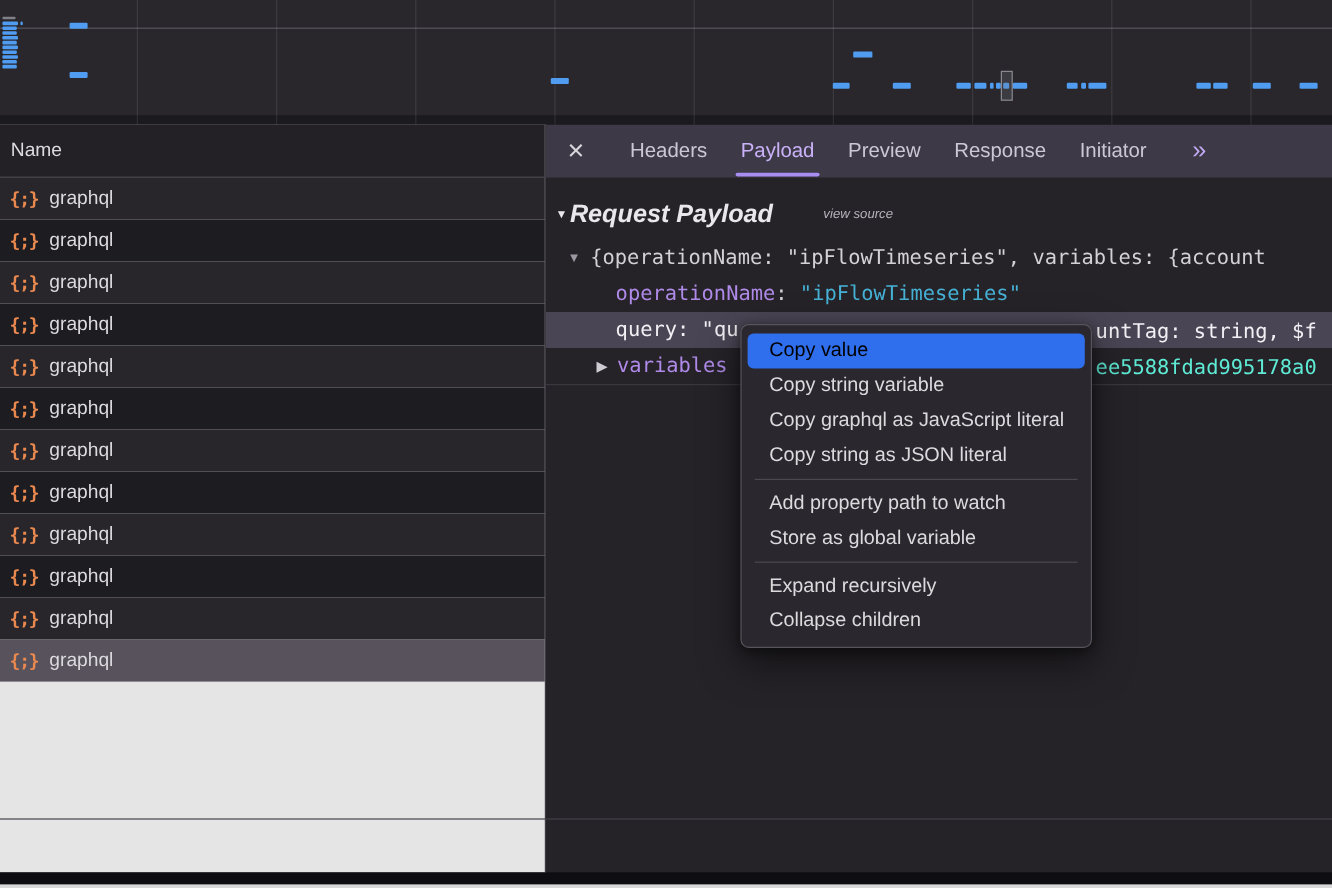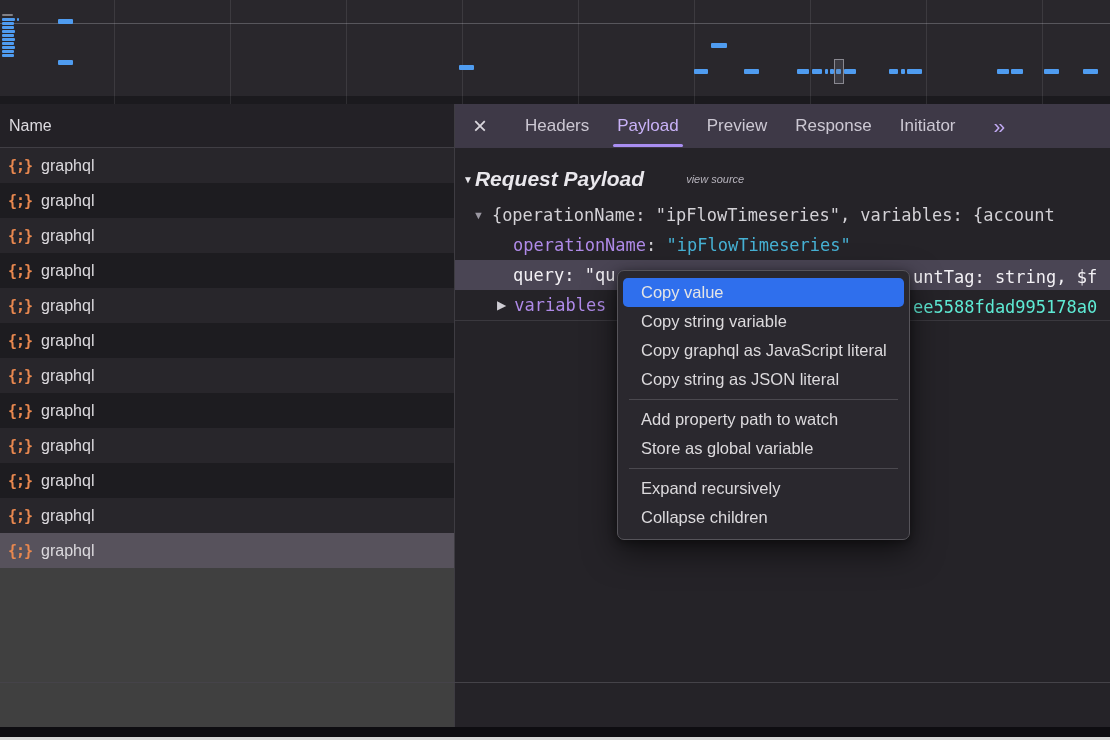--- a/index.html
+++ b/index.html
@@ -11,21 +11,21 @@
   }
   
   .overview{ position:absolute; left:0; top:0; width:1110px; height:104px; background:#29272c; }
   .ov-strip{ position:absolute; left:0; top:96px; width:1110px; height:8px; background:#1b1a1e; }
   .gridline{ position:absolute; top:0; width:1px; height:104px; background:rgba(255,255,255,0.09); }
   .ov-hline{ position:absolute; left:0; top:23px; width:1110px; height:1px; background:rgba(210,210,220,0.28); }
   .ov-bar{ position:absolute; border-radius:1px; }
   .ov-marker{ position:absolute; border:1px solid rgba(200,200,210,0.55); background:rgba(120,120,130,0.25); }
   
   .main{ position:absolute; left:0; top:104px; width:1110px; height:623px; display:flex; }
-  .left-pane{ width:455px; height:100%; background:#404040; border-right:1px solid #3e3c42; display:flex; flex-direction:column; }
+  .left-pane{ width:455px; height:100%; background:#e5e5e5; border-right:1px solid #3e3c42; display:flex; flex-direction:column; }
   .right-pane{ flex:1; height:100%; background:#252328; position:relative; }
   
   .list-header{ height:44px; background:#232126; border-bottom:1px solid #403e44; color:#dddbe0;
     font-size:16px; display:flex; align-items:center; padding-left:9px; }
   .rows{ display:flex; flex-direction:column; }
   .nrow{ height:35px; display:flex; align-items:center; padding-left:8px; gap:9px; font-size:16px; color:#dcdade; cursor:default; }
   .nrow.odd{ background:#28262b; }
   .nrow.even{ background:#1d1c20; }
   .nrow.selected{ background:#57525c; }
   .json-icon{ color:#e9884f; font-family:"DejaVu Sans Mono", monospace; font-weight:bold; font-size:15px; letter-spacing:-1px; }
@@ -60,21 +60,21 @@
   
   .bottom-line{ position:absolute; left:0; top:682px; width:1110px; height:1px; background:#454349; z-index:3; }
   .bottom-black{ position:absolute; left:0; top:727px; width:1110px; height:10px; background:#0e0d11; z-index:4; }
   .bottom-edge{ position:absolute; left:0; top:737px; width:1110px; height:3px; background:#d8d8d8; z-index:4; }
   
   .ctx-menu{ position:absolute; left:617px; top:270px; width:293px; z-index:10;
     background:#2a282e; border:1px solid #56545a; border-radius:7px;
     box-shadow:0 12px 32px rgba(0,0,0,0.55), 0 2px 8px rgba(0,0,0,0.4);
     padding:7px 0; font-size:16.5px; color:#dcdadd; }
   .ctx-item{ height:29px; display:flex; align-items:center; margin:0 5px; padding-left:18px; border-radius:5px; cursor:default; }
-  .ctx-item.highlighted{ background:#2f6fed; color:#e5e5e5; }
+  .ctx-item.highlighted{ background:#2f6fed; color:#000000; }
   .ctx-sep{ height:1px; background:#4b494f; margin:5px 11px; }
 </style>
 </head>
 <body>
 
 <div class="screen">
 
   <div class="overview">
     <div class="ov-strip"></div>
     <div id="ov-grid">

